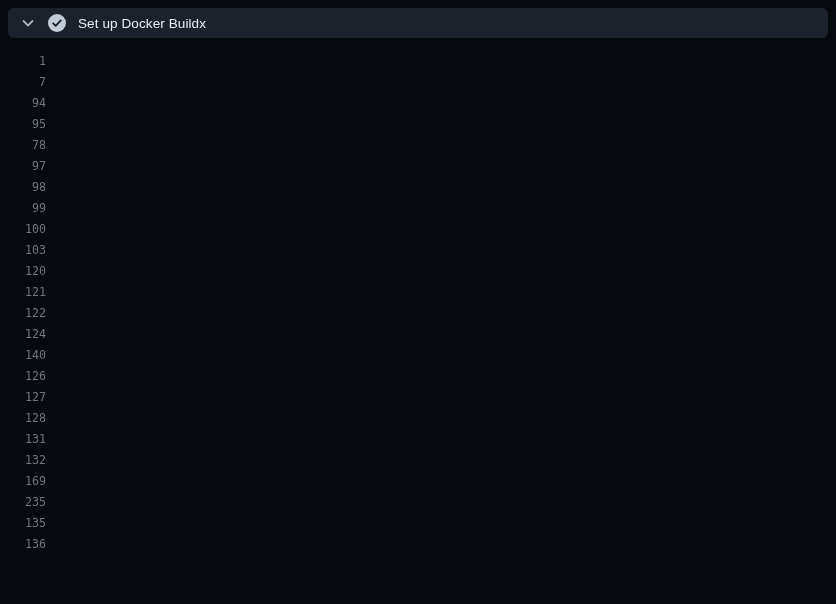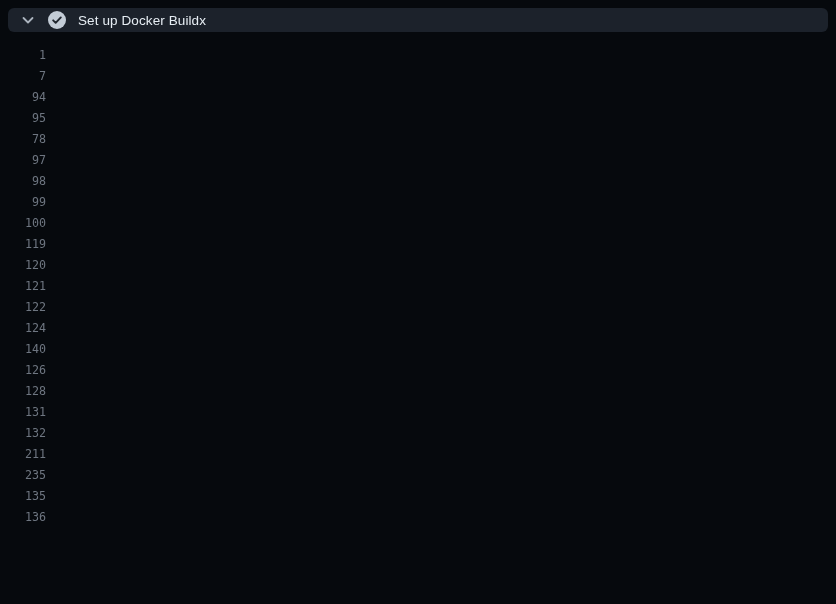--- a/index.html
+++ b/index.html
@@ -13,21 +13,21 @@
     --title:#e6edf3;
   }
   *{box-sizing:border-box;margin:0;padding:0;}
   html,body{width:836px;height:604px;overflow:hidden;}
   body{
     background:var(--page-bg);
     font-family:"DejaVu Sans Mono","Liberation Mono",monospace;
   }
   .step-header{
     margin:8px 8px 0 8px;
-    height:24px;
+    height:30px;
     background:var(--header-bg);
     border-radius:6px;
     display:flex;
     align-items:center;
     padding:0 12px;
     cursor:pointer;
   }
   .hdr-chevron{display:inline-flex;width:16px;height:16px;align-items:center;justify-content:center;margin-left:0px;}
   .hdr-check{display:inline-flex;width:18px;height:18px;margin-left:12px;}
   .step-title{
@@ -137,21 +137,21 @@
   </div>
 
   <div class="row">
     <span class="num">100</span>
     <span class="content group">
       
     </span>
   </div>
 
   <div class="row">
-    <span class="num">119</span>
+    <span class="num">103</span>
     <span class="content group">
       
     </span>
   </div>
 
   <div class="row">
     <span class="num">120</span>
     <span class="content output">
       
     </span>
@@ -186,20 +186,26 @@
     </span>
   </div>
 
   <div class="row">
     <span class="num">126</span>
     <span class="content output">
       
     </span>
   </div>
 
+  <div class="row">
+    <span class="num">127</span>
+    <span class="content output">
+      
+    </span>
+  </div>
 
   <div class="row">
     <span class="num">128</span>
     <span class="content output">
       
     </span>
   </div>
 
 
 
@@ -211,21 +217,21 @@
   </div>
 
   <div class="row">
     <span class="num">132</span>
     <span class="content output">
       
     </span>
   </div>
 
   <div class="row">
-    <span class="num">211</span>
+    <span class="num">169</span>
     <span class="content output">
       
     </span>
   </div>
 
   <div class="row">
     <span class="num">235</span>
     <span class="content output">
       
     </span>

